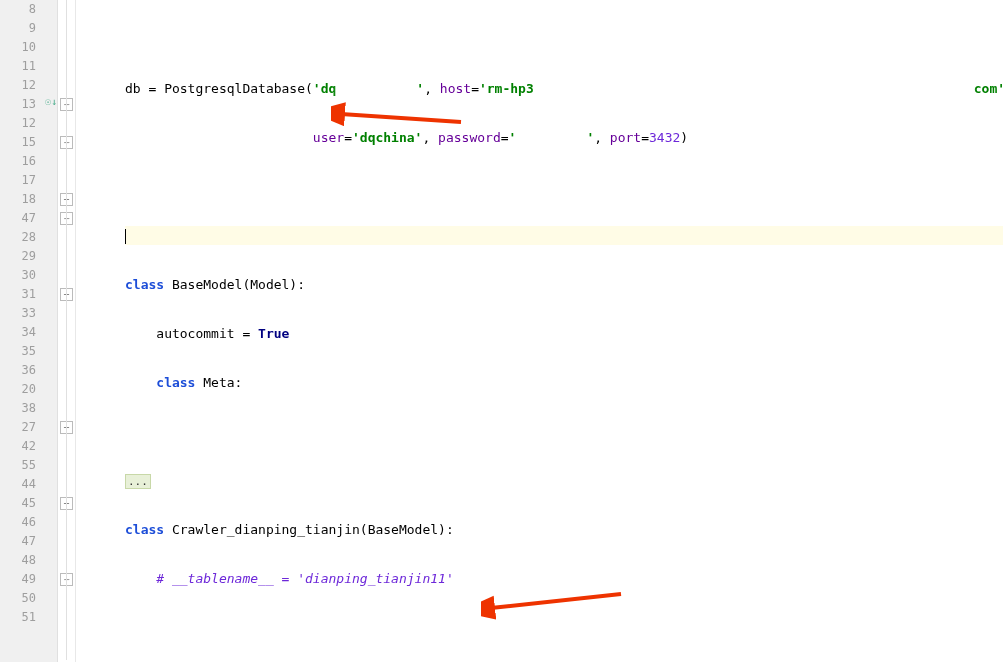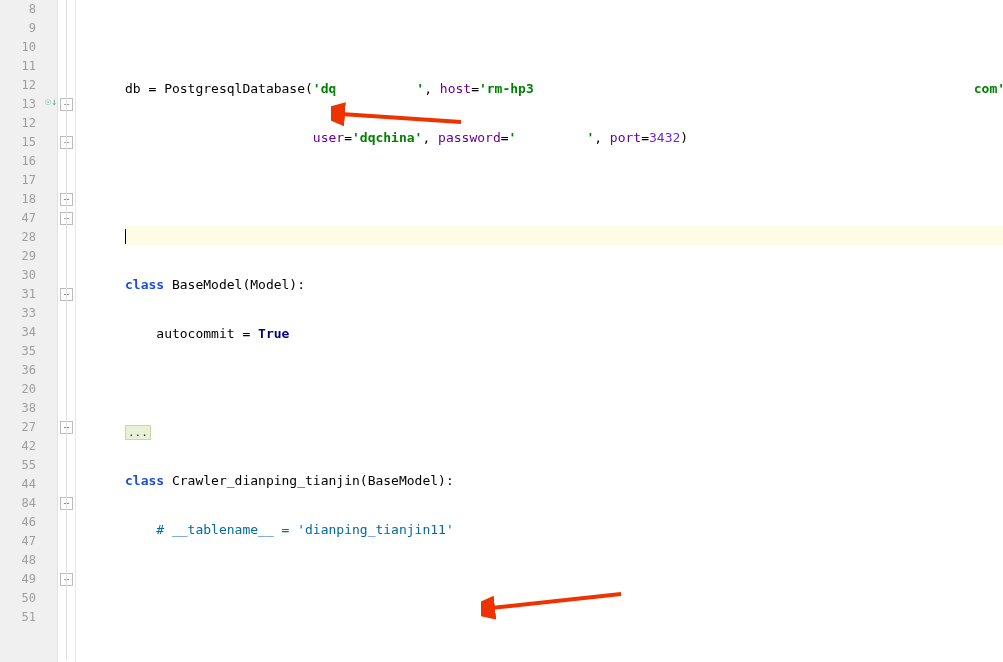--- a/index.html
+++ b/index.html
@@ -70,21 +70,21 @@
     line-height: 19px;
     position: relative;
   }
   .hl-line { background: #fffce6; }
   .kw { color: #1d4ed8; font-weight: bold; }
   .id { color: #000; }
   .arg { color: #660099; }
   .str { color: #008000; font-weight: bold; }
   .num { color: #6d28d9; }
   .bool { color: #000080; font-weight: bold; }
-  .cmt { color: #0369a1; }
+  .cmt { color: #6d28d9; font-style: italic; }
   .op { color: #000; }
   .dots { background: #e8f0d8; padding: 0 2px; border: 1px solid #c8d8a8; font-size: 11px; }
   .redacted {
     display: inline-block;
     background: #fff;
     border-radius: 2px;
     height: 14px;
     vertical-align: middle;
     filter: blur(1px);
   }
@@ -140,21 +140,21 @@
     <div class="ln">33</div>
     <div class="ln">34</div>
     <div class="ln">35</div>
     <div class="ln">36</div>
     <div class="ln">20</div>
     <div class="ln">38</div>
     <div class="ln">27</div>
     <div class="ln">42</div>
     <div class="ln">55</div>
     <div class="ln">44</div>
-    <div class="ln">84</div>
+    <div class="ln">45</div>
     <div class="ln">46</div>
     <div class="ln">47</div>
     <div class="ln">48</div>
     <div class="ln">49</div>
     <div class="ln">50</div>
     <div class="ln">51</div>
   </div>
 
   <div class="icon-col">
     <div class="icon-mark" style="top:96px">☉↓</div>
@@ -173,20 +173,21 @@
   </div>
 
   <div class="code">
     <div class="line"></div>
     <div class="line"><span class="id">db = PostgresqlDatabase(</span><span class="str">'dq</span><span class="redacted" style="width:80px"></span><span class="str">'</span><span class="op">,</span> <span class="arg">host</span><span class="op">=</span><span class="str">'rm-hp3</span><span class="redacted" style="width:440px"></span><span class="str">com'</span><span class="op">,</span></div>
     <div class="line">                        <span class="arg">user</span><span class="op">=</span><span class="str">'dqchina'</span><span class="op">,</span> <span class="arg">password</span><span class="op">=</span><span class="str">'</span><span class="redacted" style="width:70px"></span><span class="str">'</span><span class="op">,</span> <span class="arg">port</span><span class="op">=</span><span class="num">3432</span><span class="op">)</span></div>
     <div class="line"></div>
     <div class="line hl-line"><span class="caret"></span></div>
     <div class="line"><span class="kw">class</span> <span class="id">BaseModel(Model):</span></div>
     <div class="line">    <span class="id">autocommit = </span><span class="bool">True</span></div>
+    <div class="line">    <span class="kw">class</span> <span class="id">Meta:</span></div>
     <div class="line"></div>
     <div class="line"><span class="dots">...</span></div>
     <div class="line"><span class="kw">class</span> <span class="id">Crawler_dianping_tianjin(BaseModel):</span></div>
     <div class="line">    <span class="cmt"># __tablename__ = 'dianping_tianjin11'</span></div>
     
     
     
     
     
     

